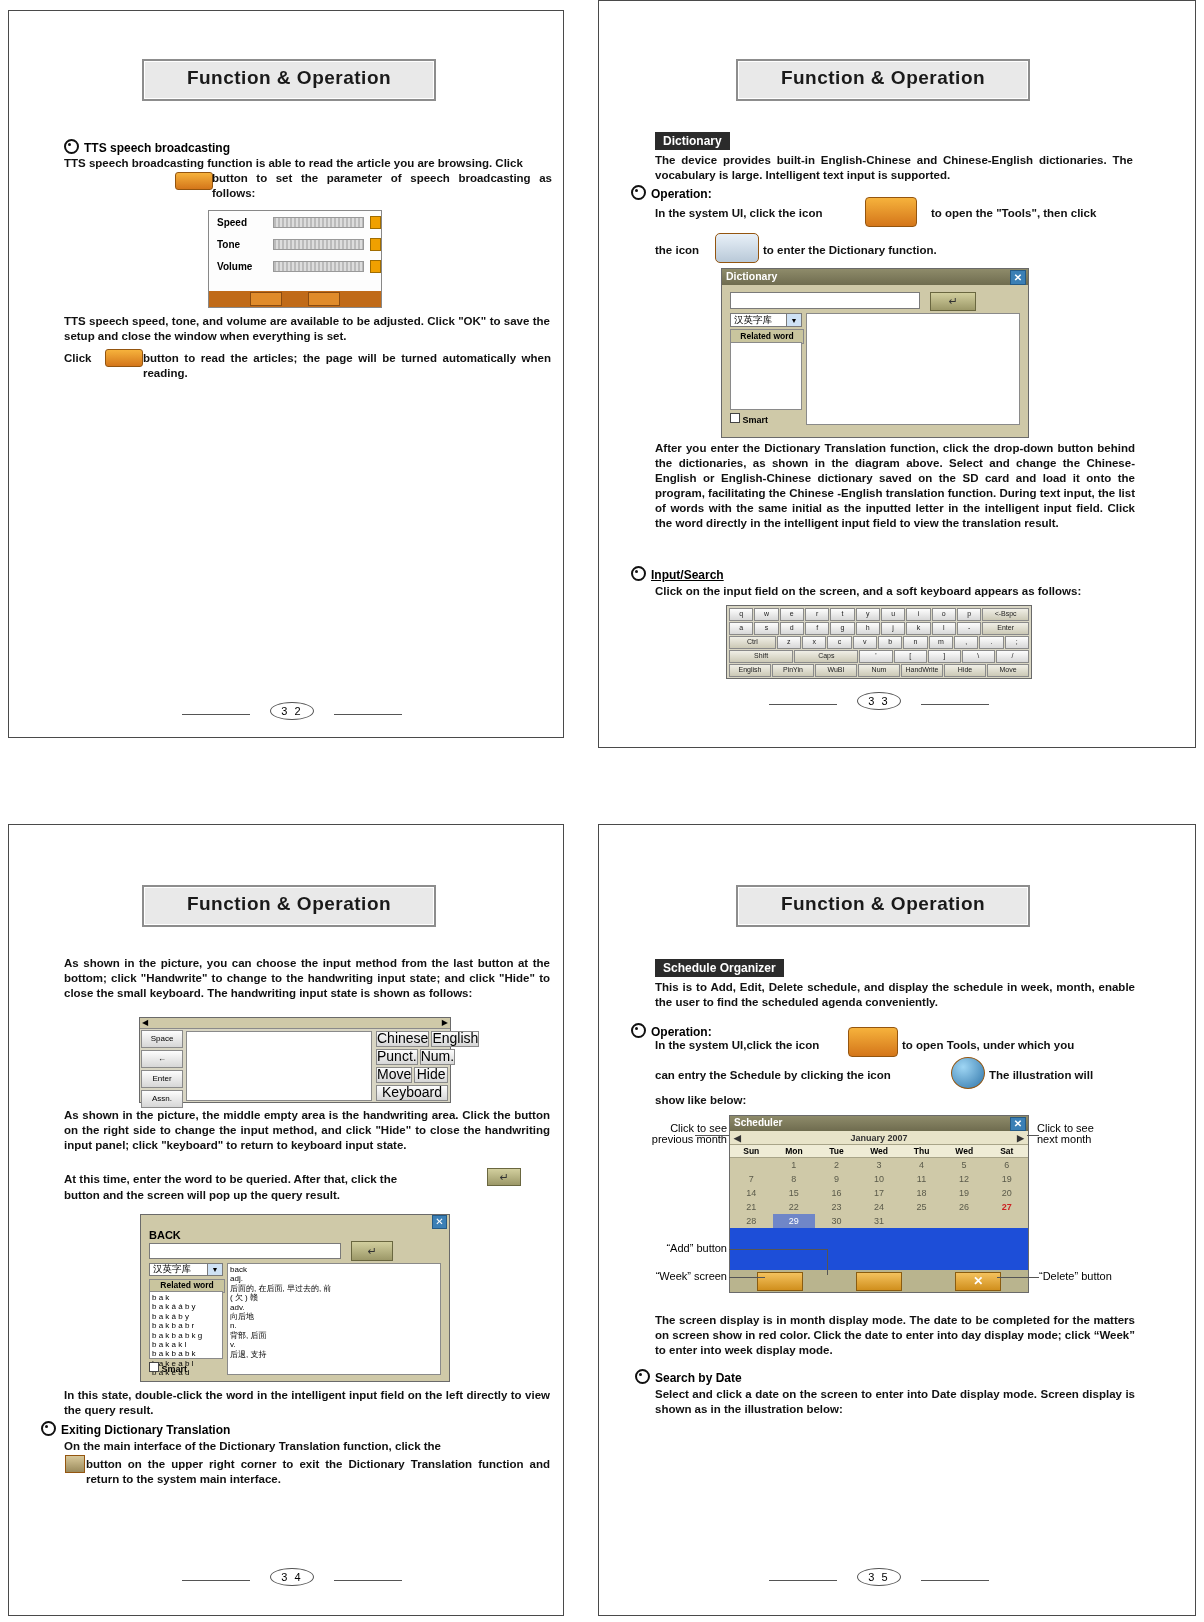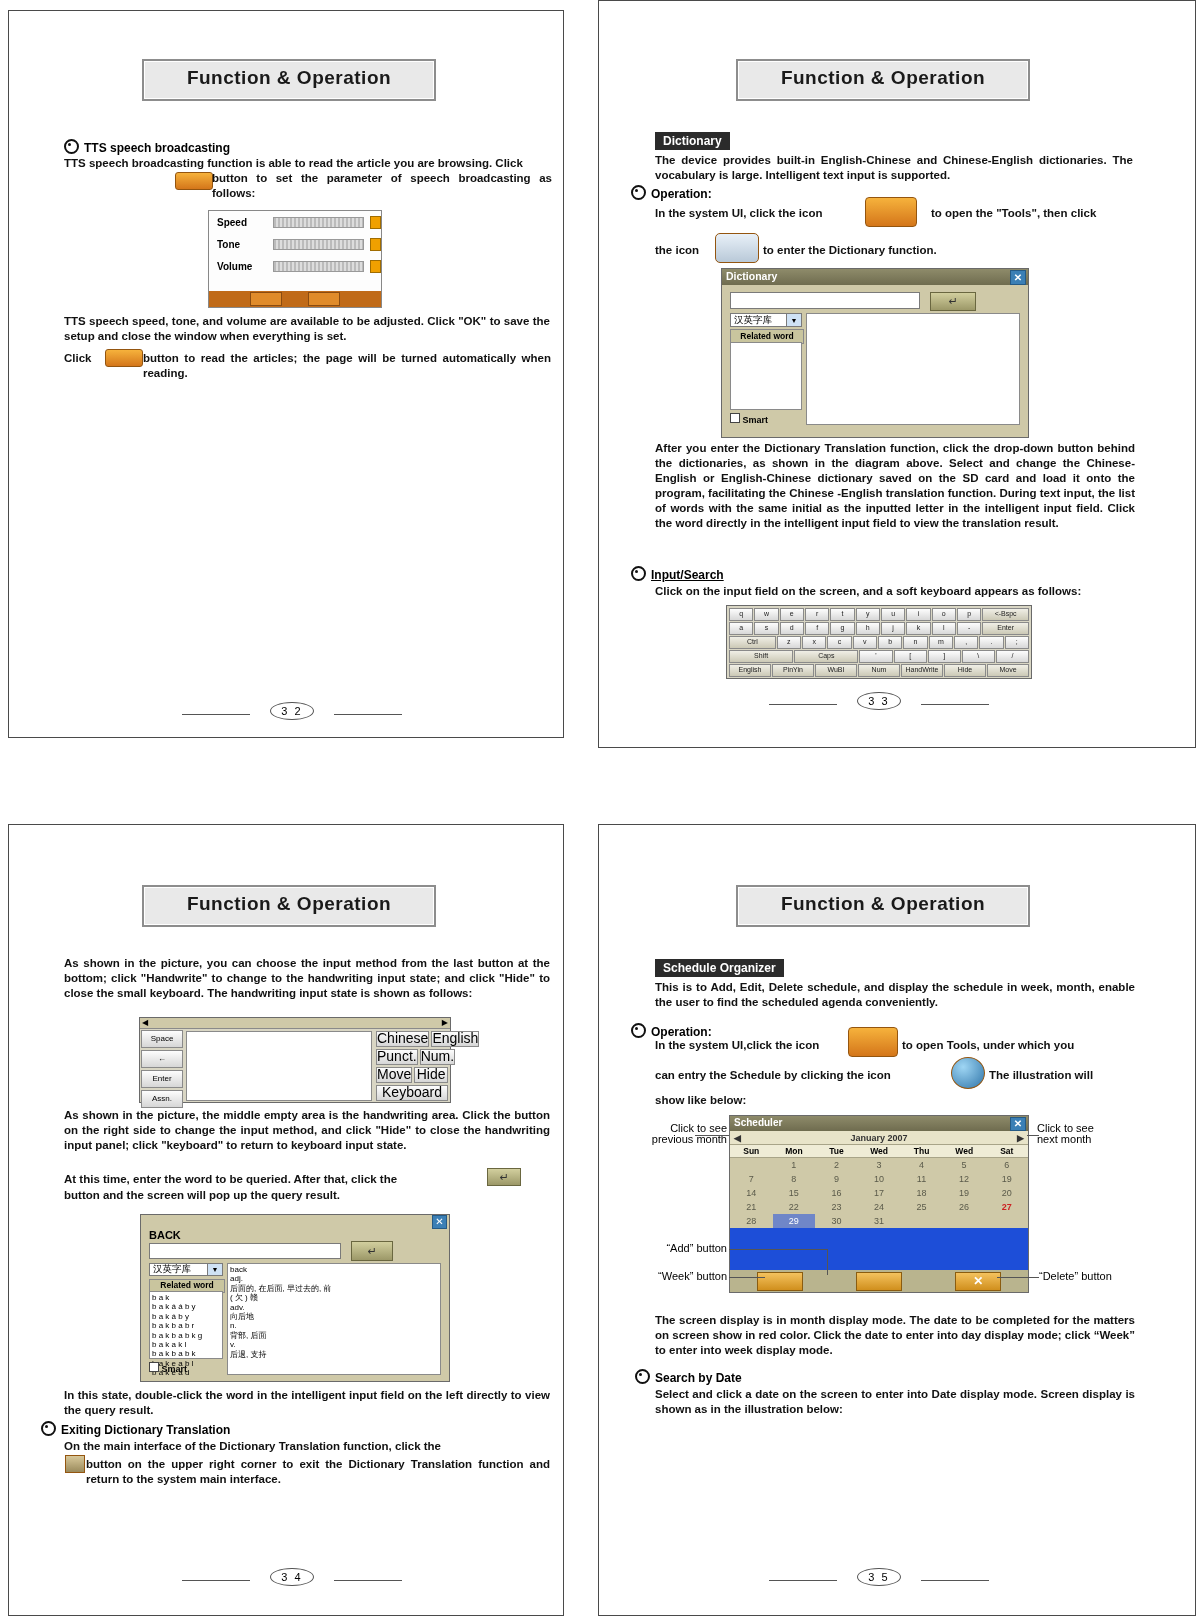--- a/index.html
+++ b/index.html
@@ -472,21 +472,21 @@
     <div class="leader" style="left:96px;top:310px;width:34px;"></div>
 
     <div class="callout" style="left:438px;top:298px;width:110px;white-space:pre-line;">Click to see
 next month</div>
     <div class="leader" style="left:428px;top:310px;width:12px;"></div>
 
     <div class="callout" style="left:36px;top:418px;width:92px;text-align:right;">“Add” button</div>
     <div class="leader" style="left:130px;top:424px;width:98px;"></div>
     <div class="leaderv" style="left:228px;top:424px;height:26px;"></div>
 
-    <div class="callout" style="left:36px;top:446px;width:92px;text-align:right;">“Week” button</div>
+    <div class="callout" style="left:36px;top:446px;width:92px;text-align:right;">“Week” screen</div>
     <div class="leader" style="left:130px;top:452px;width:36px;"></div>
 
     <div class="callout" style="left:440px;top:446px;width:110px;">“Delete” button</div>
     <div class="leader" style="left:398px;top:452px;width:42px;"></div>
 
     <div class="txt j b" style="left:56px;top:488px;width:480px;">The screen display is in month display mode. The date to be completed for the matters on screen show in red color. Click the date to enter into day display mode; click “Week” to enter into week display mode.</div>
 
     <div class="bullet" style="left:36px;top:542px;">
       <span class="dot"></span><span class="b">Search by Date</span>
     </div>

